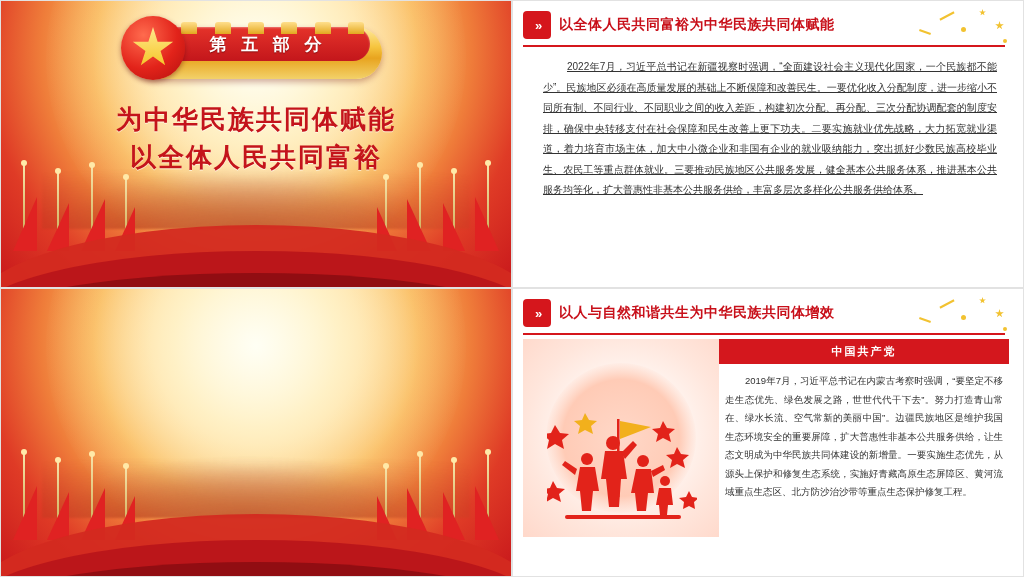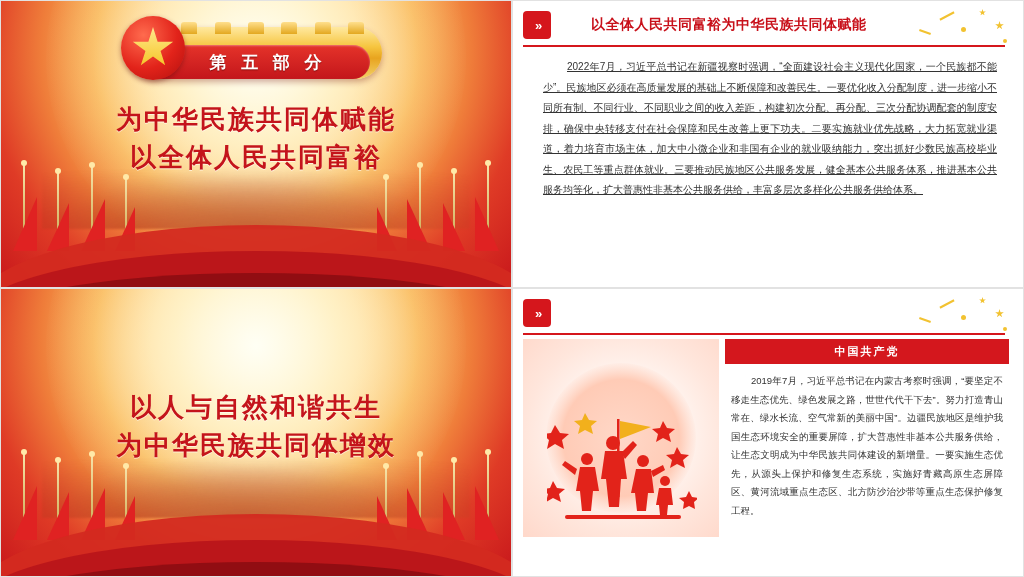--- a/index.html
+++ b/index.html
@@ -109,21 +109,21 @@
     position: absolute;
     left: 50%;
     top: 26px;
     transform: translateX(-50%);
     width: 252px;
     height: 52px;
     border-radius: 26px;
     background: linear-gradient(to bottom, #ffe9a0 0%, #f6c53f 38%, #e8a41f 60%, #f3d169 100%);
     box-shadow: 0 3px 6px rgba(120,20,10,0.35);
     display: flex;
-    align-items: flex-end;
+    align-items: flex-start;
     justify-content: center;
   }
   .banner-inner {
     width: 228px;
     height: 34px;
     border-radius: 18px;
     background: linear-gradient(to bottom, #e5332a, #c3161b);
     display: flex;
     align-items: center;
     justify-content: center;
@@ -218,21 +218,20 @@
     letter-spacing: -3px;
     flex: 0 0 auto;
     font-weight: bold;
   }
   .head-title {
     color: #c8101a;
     font-size: 14px;
     font-weight: bold;
     letter-spacing: .5px;
     white-space: nowrap;
-    margin-left: 32px;
   }
   .head-rule {
     height: 2px;
     background: #d5161c;
     margin: 0 18px 0 10px;
   }
   .body-text {
     padding: 10px 26px 14px 30px;
     color: #333333;
     font-size: 10px;
@@ -251,21 +250,21 @@
   }
   .confetti i {
     position: absolute;
     display: block;
     background: #f2c230;
   }
 
   
   .s4-wrap {
     display: flex;
-    gap: 6px;
+    gap: 0;
     padding: 4px 14px 10px 10px;
     height: 212px;
     box-sizing: border-box;
   }
   .s4-left {
     position: relative;
     width: 196px;
     flex: 0 0 196px;
     background: radial-gradient(circle at 52% 48%, #ffffff 0%, #fff4ef 42%, #ffe6dc 68%, #ffd8ca 100%);
     overflow: hidden;
@@ -410,38 +409,35 @@
       <span class="flag" style="right:42px;border-bottom-width:48px;border-left-width:0;border-right:22px solid transparent;"></span>
       <span class="flag" style="right:76px;border-bottom-width:52px;border-left-width:0;border-right:24px solid transparent;"></span>
       <span class="flag" style="right:110px;border-bottom-width:44px;border-left-width:0;border-right:20px solid transparent;"></span>
     </div>
 
     <div class="wave1"></div>
     <div class="wave2"></div>
     <div class="wave3"></div>
 
 
-    <div class="cover-title">
-      <div>以人与自然和谐共生</div>
-      <div>为中华民族共同体增效</div>
-    </div>
   </div>
 
   <div class="slide content">
     <div class="confetti">
       <i style="left:84px;top:4px;width:7px;height:7px;clip-path:polygon(50% 0%,61% 35%,98% 35%,68% 57%,79% 91%,50% 70%,21% 91%,32% 57%,2% 35%,39% 35%);"></i>
       <i style="left:100px;top:16px;width:9px;height:9px;clip-path:polygon(50% 0%,61% 35%,98% 35%,68% 57%,79% 91%,50% 70%,21% 91%,32% 57%,2% 35%,39% 35%);"></i>
       <i style="left:66px;top:22px;width:5px;height:5px;border-radius:50%;"></i>
       <i style="left:44px;top:10px;width:16px;height:2px;transform:rotate(-28deg);"></i>
       <i style="left:24px;top:26px;width:12px;height:2px;transform:rotate(20deg);"></i>
       <i style="left:108px;top:34px;width:4px;height:4px;border-radius:50%;"></i>
     </div>
 
     <div class="content-head">
       <span class="chev">»</span>
+      <span class="head-title">以人与自然和谐共生为中华民族共同体增效</span>
     </div>
     <div class="head-rule"></div>
 
     <div class="s4-wrap">
       <div class="s4-left">
         <div class="sun"></div>
         <svg class="silhouette" viewBox="0 0 150 120">
           <g fill="#e2231a">
             <polygon points="8,18 13,26 22,27 15,33 17,42 8,37 0,42 2,33 -5,27 4,26"></polygon>
             <polygon points="38,6 42,13 50,14 44,19 46,27 38,23 31,27 33,19 27,14 35,13" fill="#f2b01c"></polygon>

